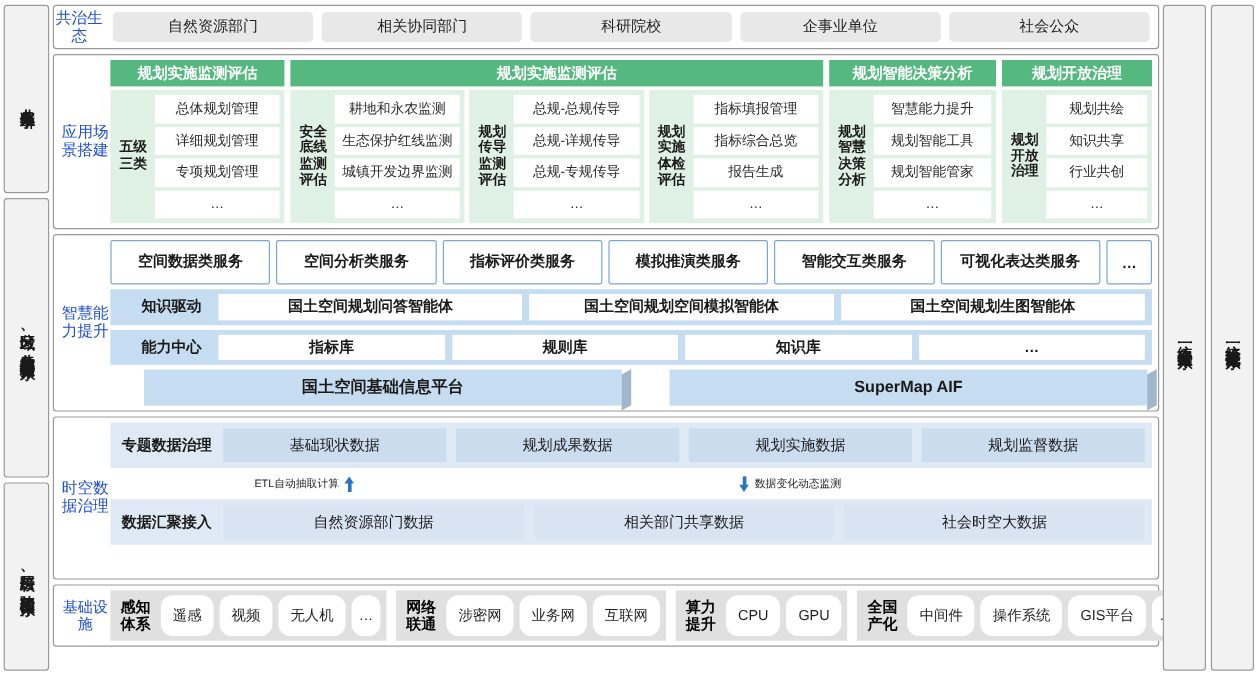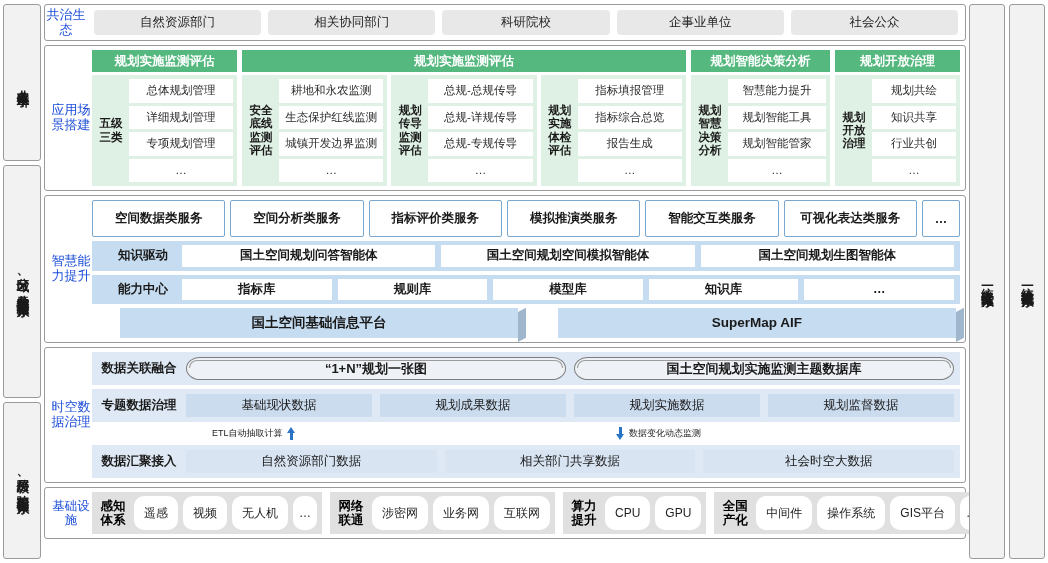--- a/index.html
+++ b/index.html
@@ -289,45 +289,37 @@
             <div class="wcell">国土空间规划空间模拟智能体</div>
             <div class="wcell">国土空间规划生图智能体</div>
           </div>
         </div>
 
         <div class="blue-row">
           <div class="rl">能力中心</div>
           <div class="cells">
             <div class="wcell">指标库</div>
             <div class="wcell">规则库</div>
-            <div class="wcell">模型库</div>
             <div class="wcell">知识库</div>
             <div class="wcell">…</div>
           </div>
         </div>
 
         <div class="plat-row">
           <div class="plat">国土空间基础信息平台</div>
           <div class="plat">SuperMap AIF</div>
         </div>
 
       </div>
     </div>
 
     <div class="band dat">
       <div class="band-label">时空数据治理</div>
       <div class="dat-body">
 
-        <div class="dat-blue">
-          <div class="rl">数据关联融合</div>
-          <div class="cells">
-            <div class="cyl">“1+N”规划一张图</div>
-            <div class="cyl">国土空间规划实施监测主题数据库</div>
-          </div>
-        </div>
 
         <div class="dat-blue">
           <div class="rl">专题数据治理</div>
           <div class="cells">
             <div class="gcell">基础现状数据</div>
             <div class="gcell">规划成果数据</div>
             <div class="gcell">规划实施数据</div>
             <div class="gcell">规划监督数据</div>
           </div>
         </div>

